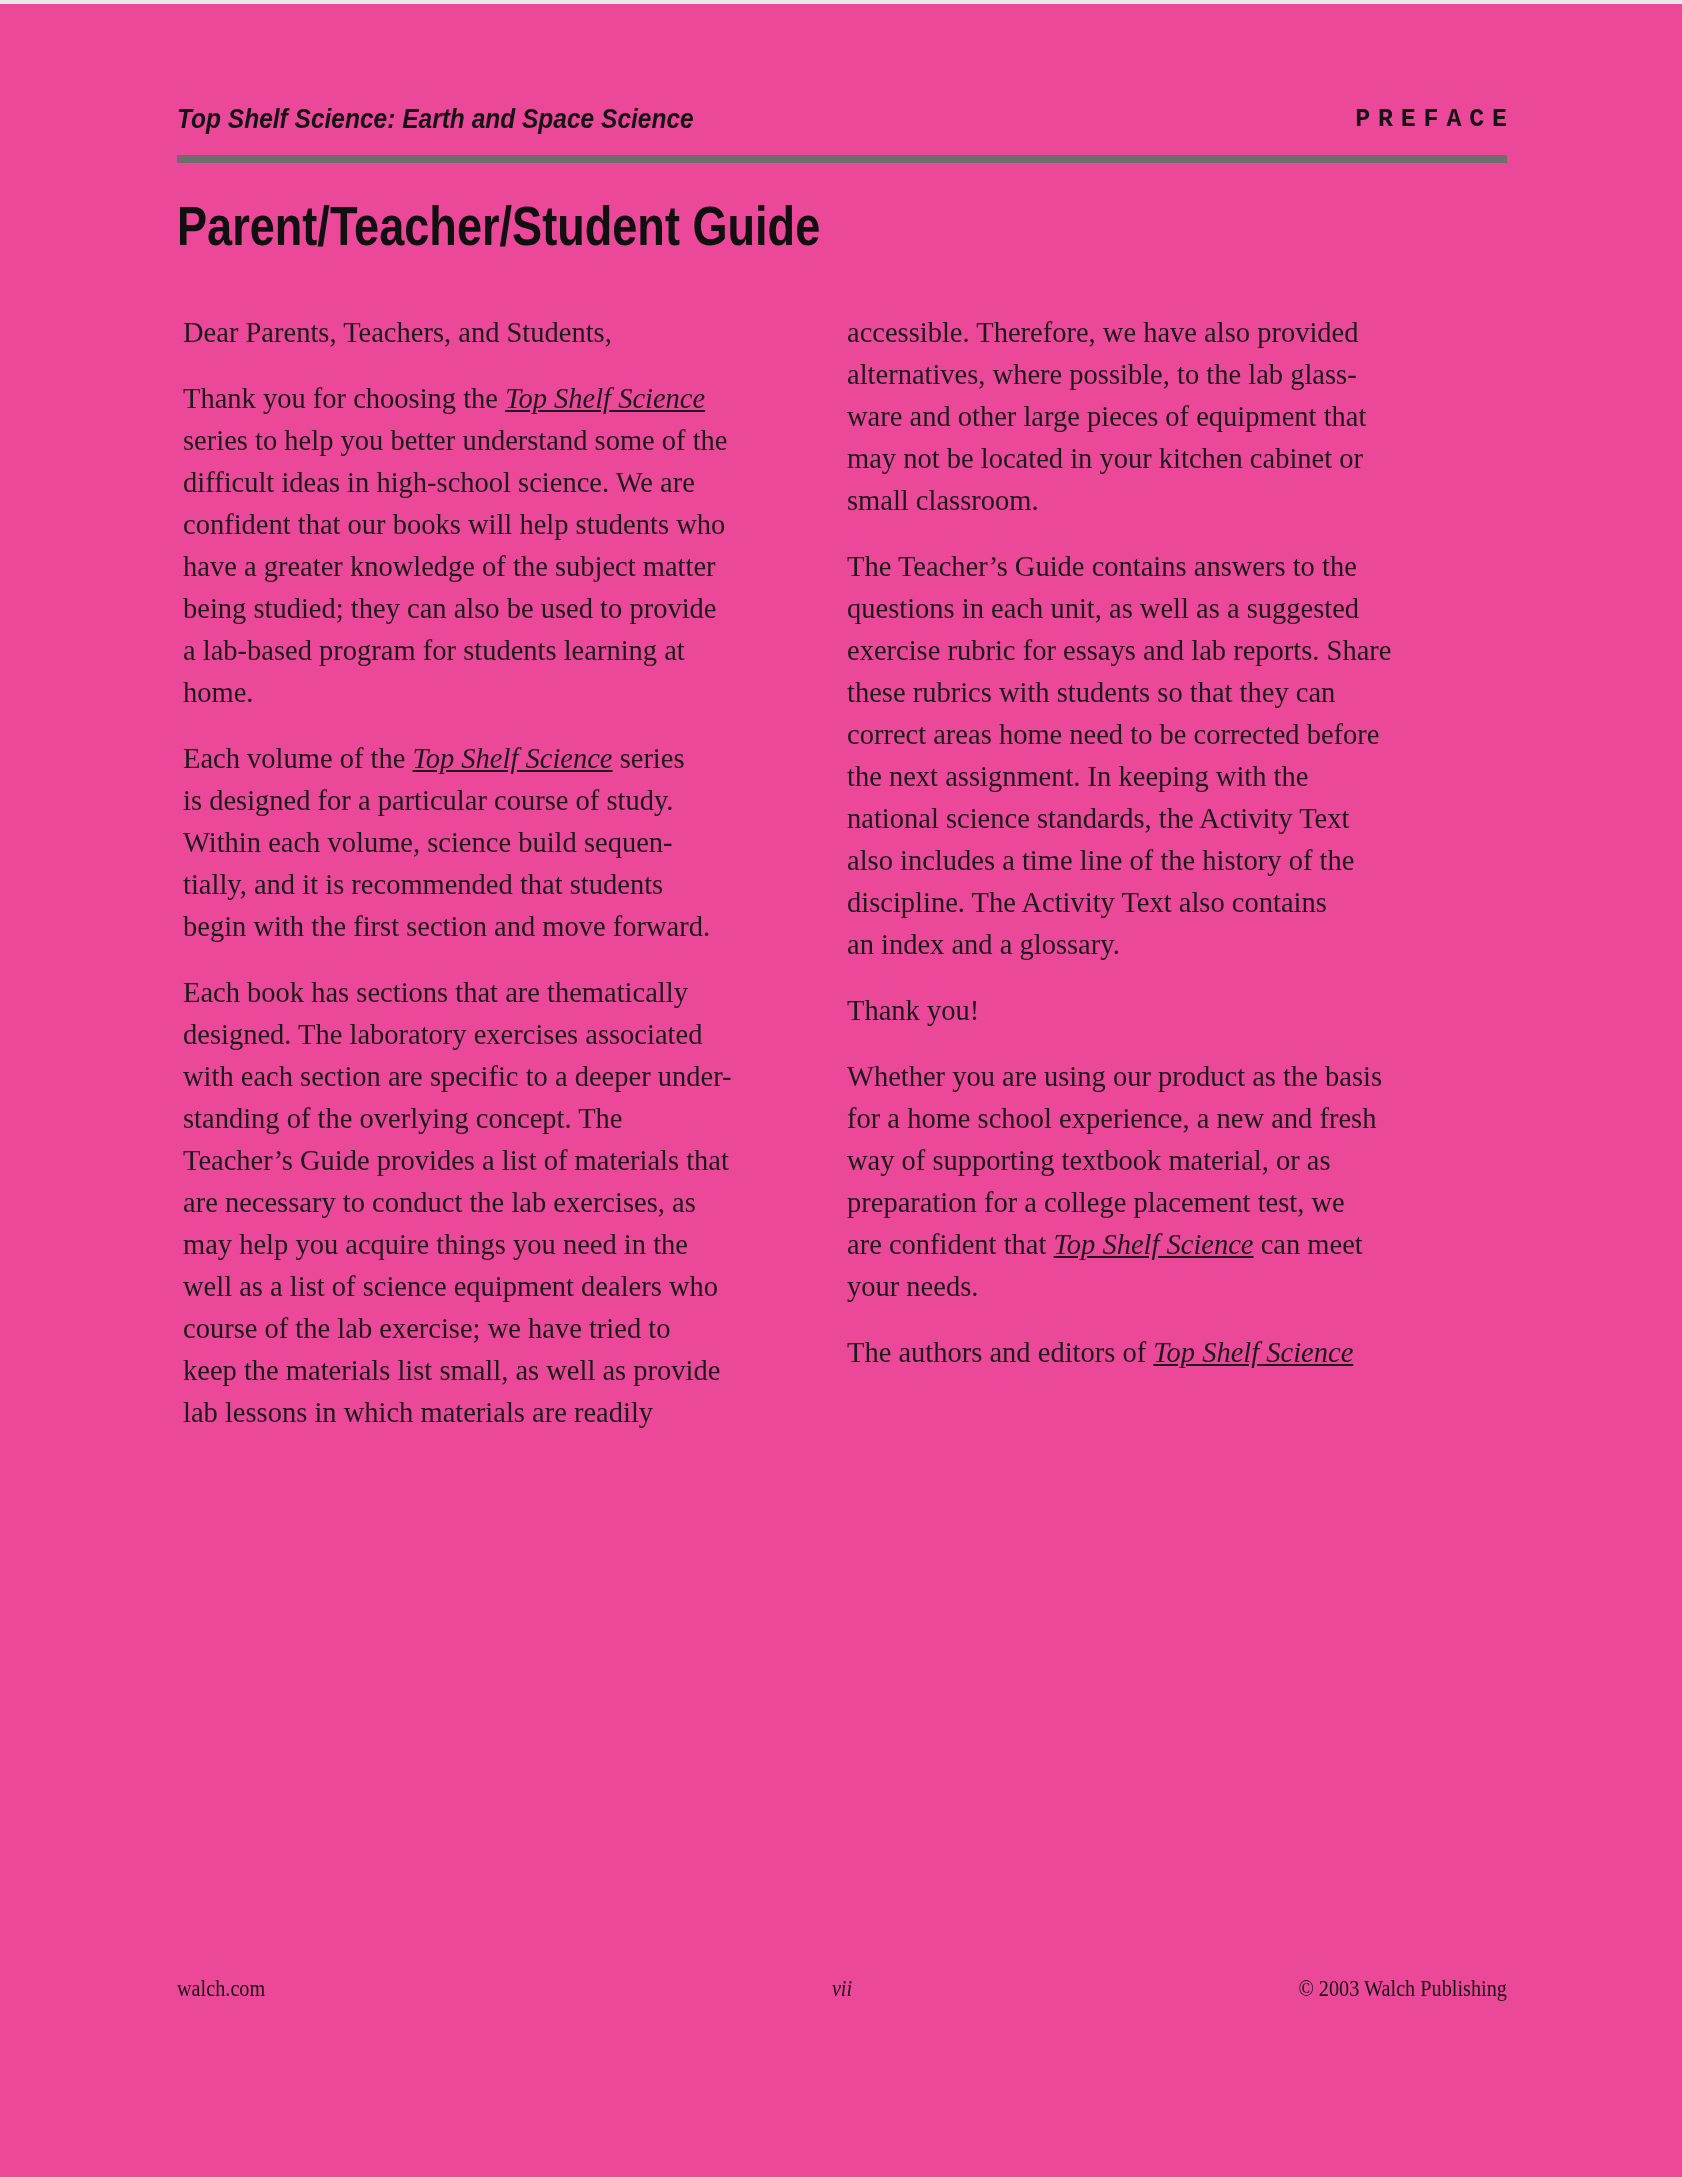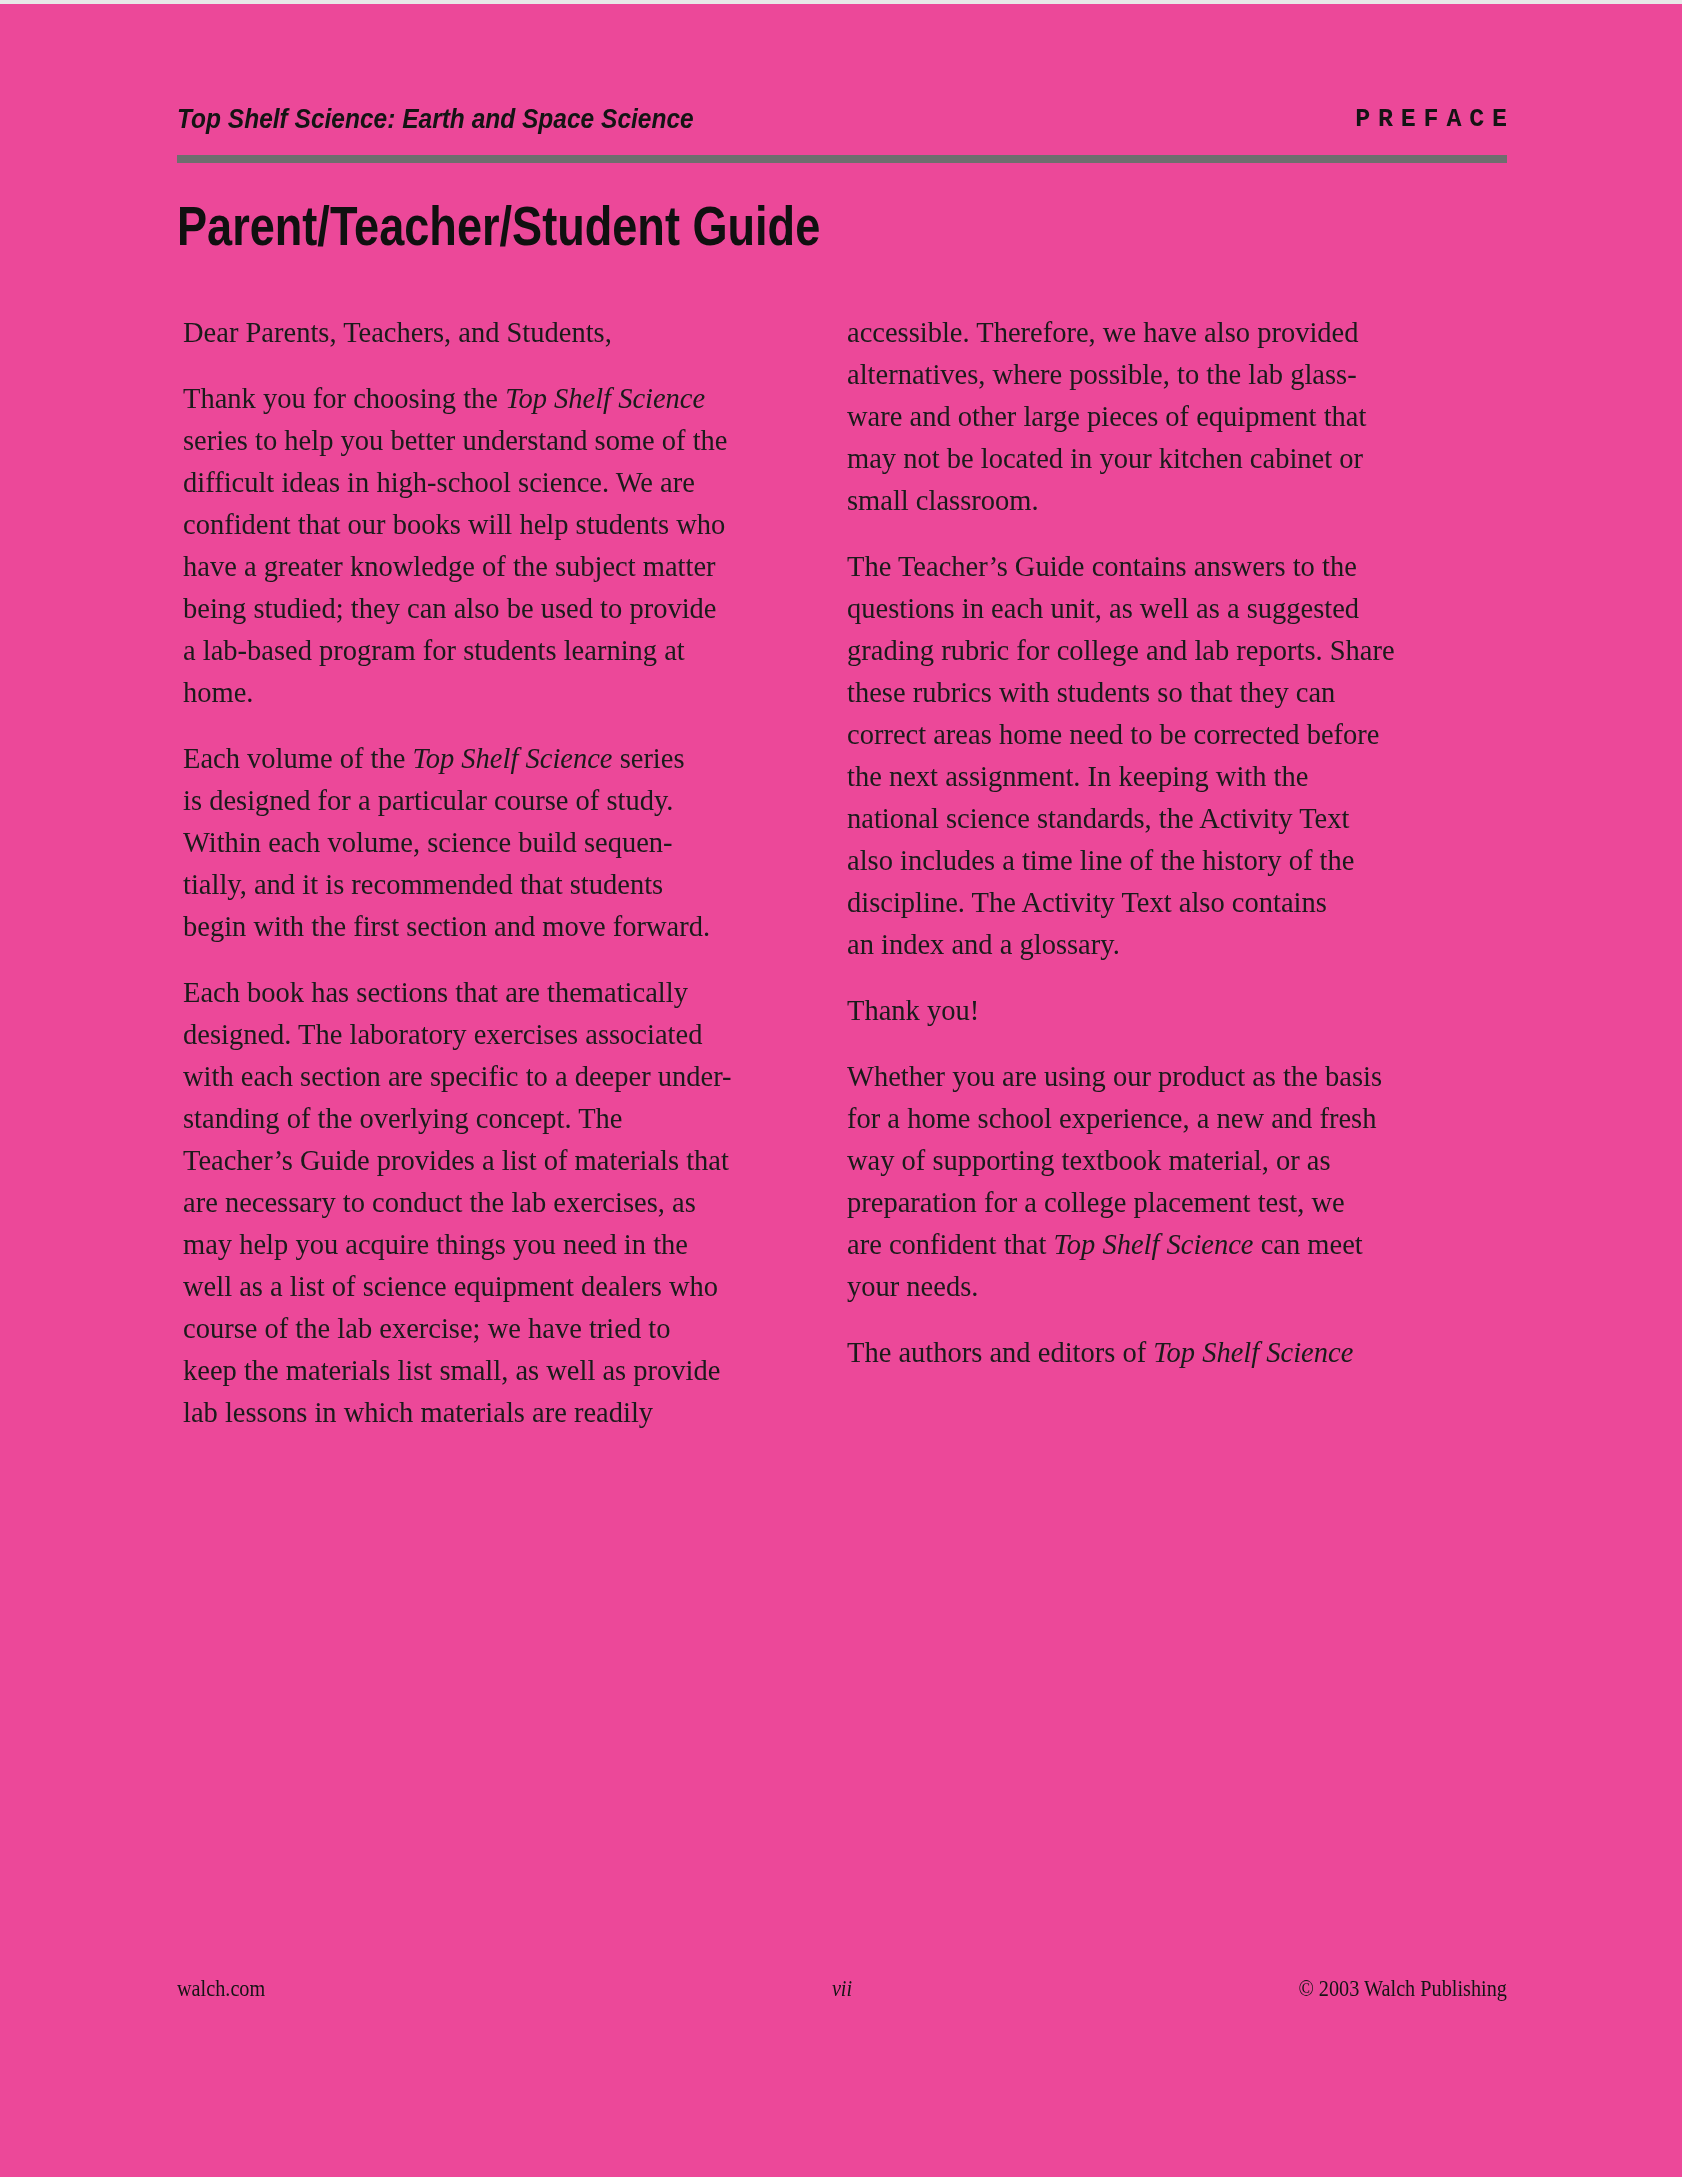--- a/index.html
+++ b/index.html
@@ -77,21 +77,21 @@
     display: flex;
     gap: 30px;
   }
   .column { width: 634px; }
   .paragraph {
     margin: 0 0 24px 0;
     font-size: 28.5px;
     line-height: 42px;
   }
   .line { display: block; white-space: pre; }
-  .italic { font-style: italic; }
+  .italic { font-style: italic; text-decoration: underline; }
   
   .footer-row {
     position: absolute;
     left: 177px;
     width: 1330px;
     top: 1972px;
     height: 35px;
     font-family: Liberation Serif, serif;
     font-size: 23px;
     color: #141414;
@@ -174,21 +174,21 @@
         <p class="paragraph">
           <span class="line"><span>accessible. Therefore, we have also provided</span></span>
           <span class="line"><span>alternatives, where possible, to the lab glass-</span></span>
           <span class="line"><span>ware and other large pieces of equipment that</span></span>
           <span class="line"><span>may not be located in your kitchen cabinet or</span></span>
           <span class="line"><span>small classroom.</span></span>
         </p>
         <p class="paragraph">
           <span class="line"><span>The Teacher’s Guide contains answers to the</span></span>
           <span class="line"><span>questions in each unit, as well as a suggested</span></span>
-          <span class="line"><span>grading rubric for college and lab reports. Share</span></span>
+          <span class="line"><span>exercise rubric for essays and lab reports. Share</span></span>
           <span class="line"><span>these rubrics with students so that they can</span></span>
           <span class="line"><span>correct areas home need to be corrected before</span></span>
           <span class="line"><span>the next assignment. In keeping with the</span></span>
           <span class="line"><span>national science standards, the Activity Text</span></span>
           <span class="line"><span>also includes a time line of the history of the</span></span>
           <span class="line"><span>discipline. The Activity Text also contains</span></span>
           <span class="line"><span>an index and a glossary.</span></span>
         </p>
         <p class="paragraph">
           <span class="line"><span>Thank you!</span></span>

